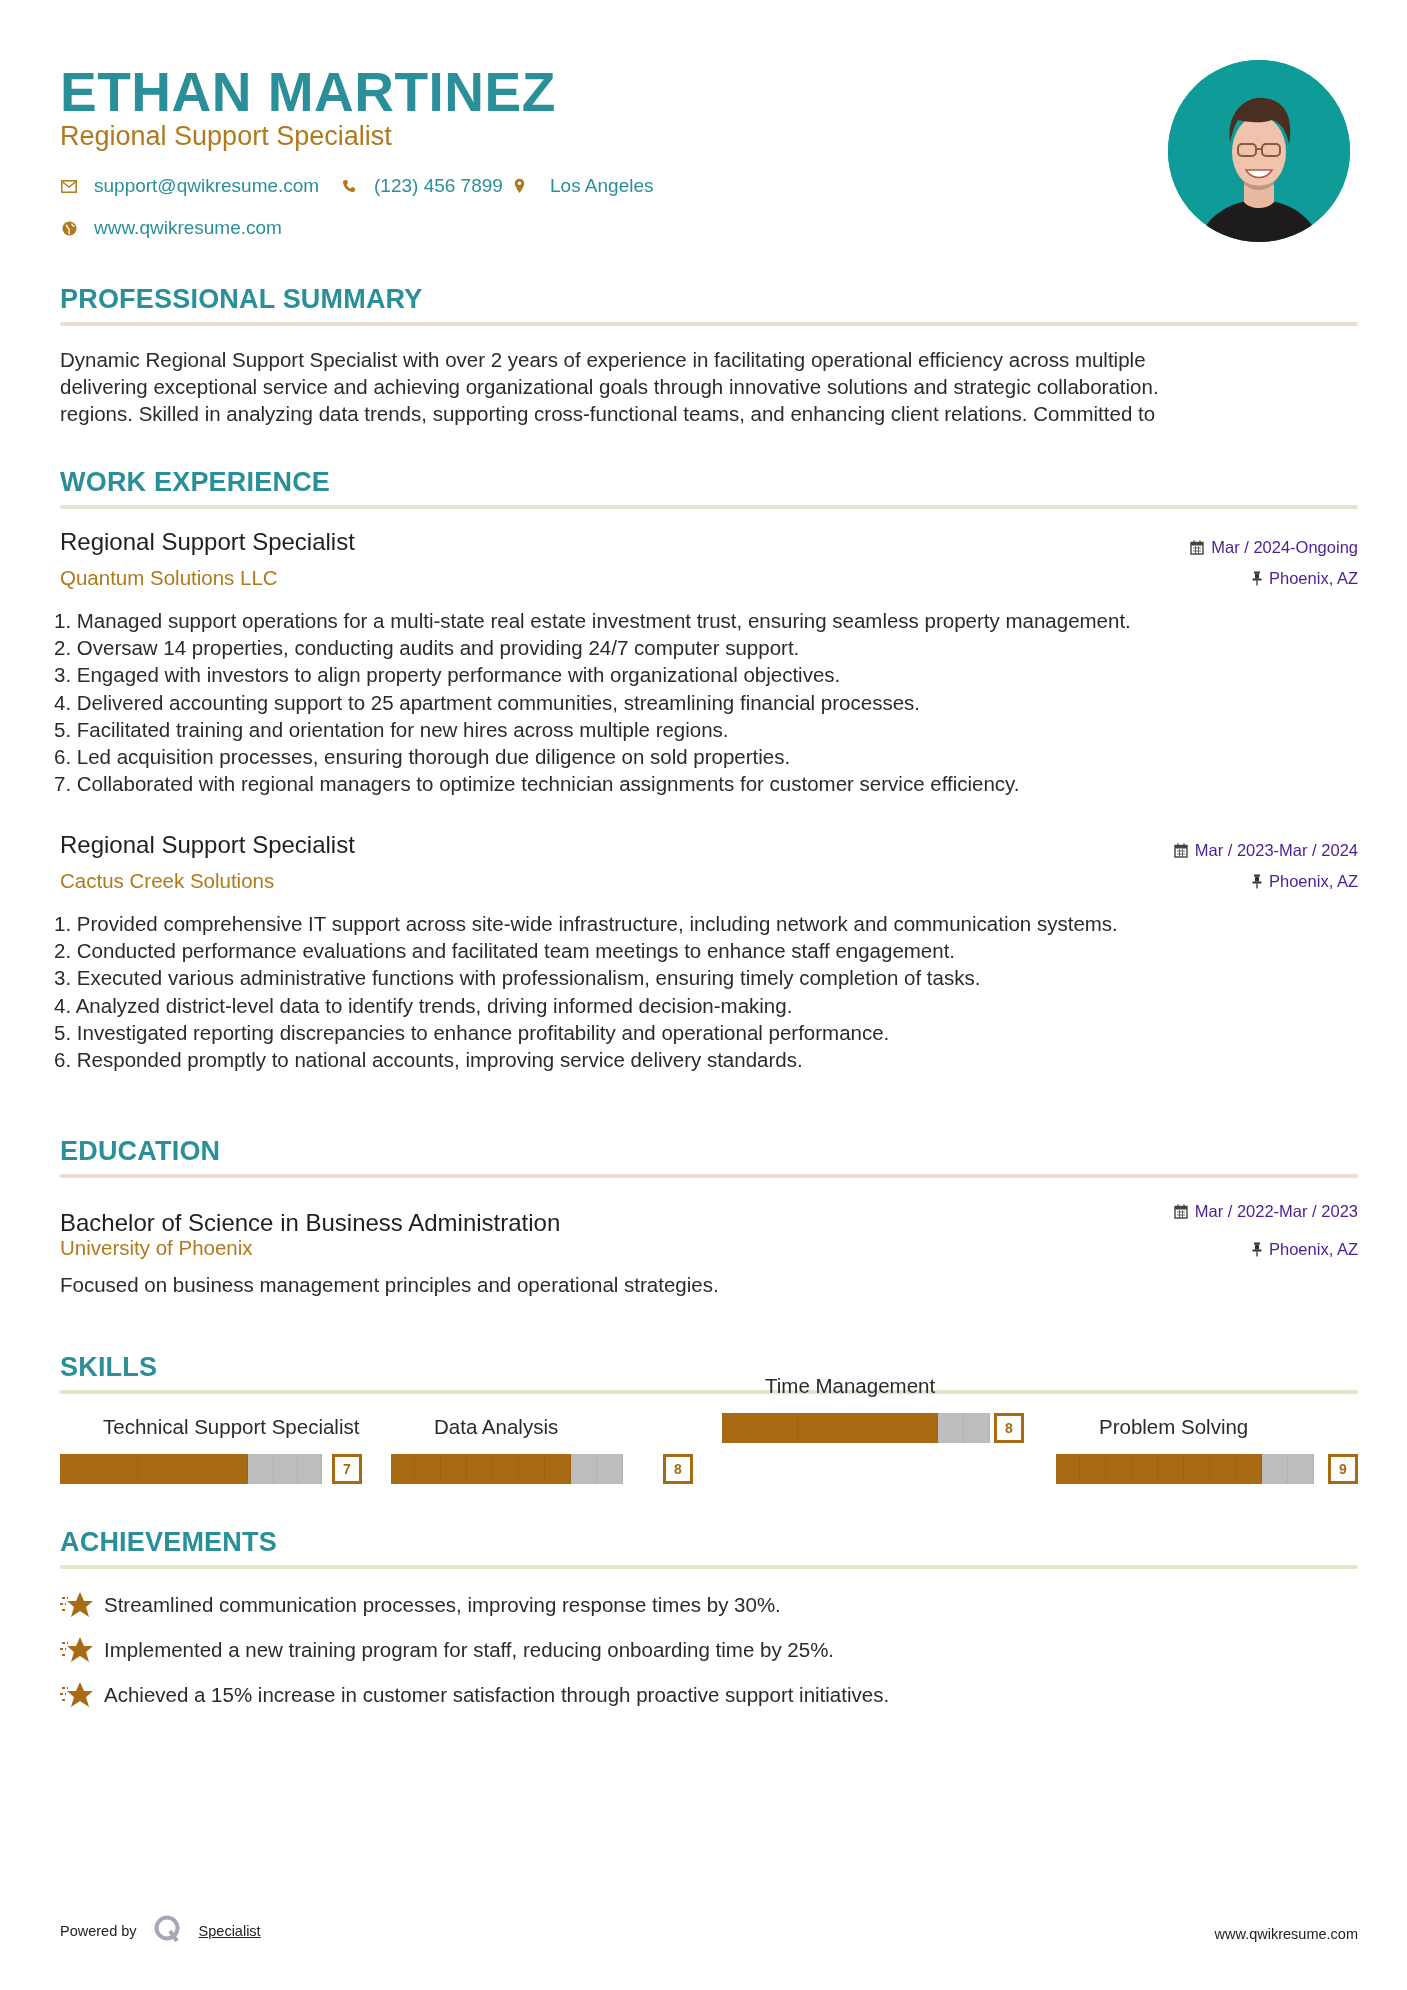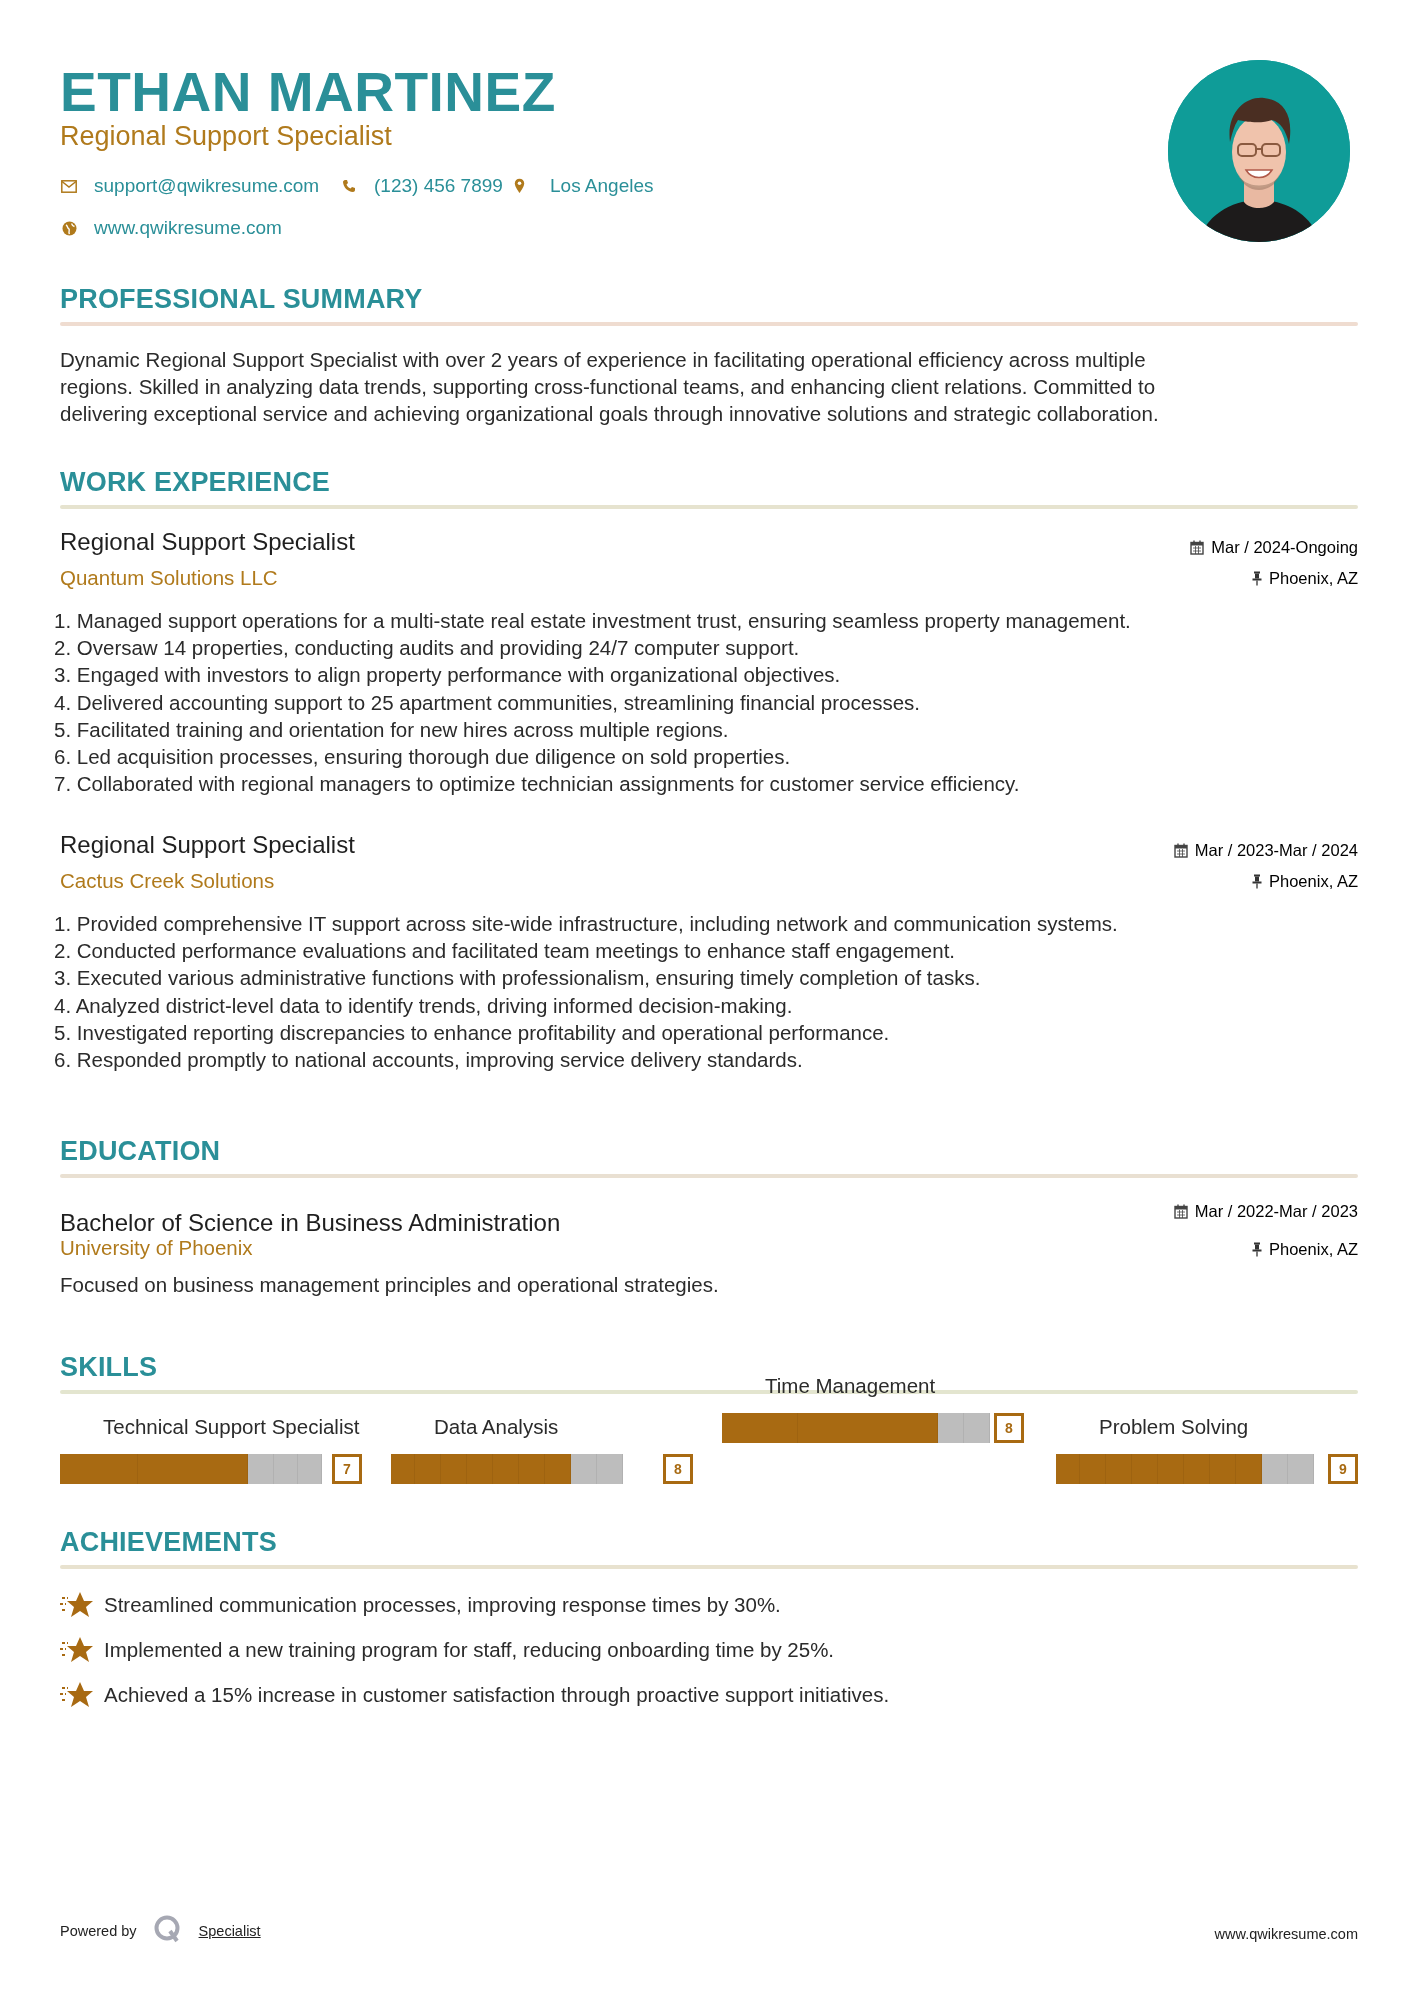--- a/index.html
+++ b/index.html
@@ -9,21 +9,21 @@
   .name { left: 60px; top: 62px; font-size: 55px; font-weight: 700; color: #2a8f98; letter-spacing: 0.5px; line-height: 60px; }
   .role { left: 60px; top: 120px; font-size: 27px; color: #b07a1c; line-height: 32px; }
   .contact { font-size: 19px; color: #2a8f98; display: flex; align-items: center; line-height: 22px; }
   .contact .ic { width: 18px; height: 18px; display: inline-flex; align-items: center; justify-content: center; margin-right: 16px; color: #b07a1c; }
   .photo { left: 1168px; top: 60px; width: 182px; height: 182px; border-radius: 50%; background: #0f9c98; overflow: hidden; }
   .sec-h { left: 60px; font-size: 27px; font-weight: 700; color: #2a8f98; line-height: 32px; letter-spacing: 0.2px; }
   .divider { left: 60px; width: 1298px; height: 4px; border-radius: 2px; }
   .body-text { left: 60px; width: 1300px; font-size: 20.5px; line-height: 27px; color: #2b2b2b; }
   .job-title { left: 60px; font-size: 24px; color: #1f1f1f; line-height: 30px; }
   .company { left: 60px; font-size: 20.5px; color: #b07a1c; line-height: 26px; }
-  .meta { right: 49px; font-size: 16.5px; color: #000000; line-height: 22px; display: flex; align-items: center; }
+  .meta { right: 49px; font-size: 16.5px; color: #4c1d95; line-height: 22px; display: flex; align-items: center; }
   .meta .mi { margin-right: 7px; display: inline-flex; }
   .bullets { left: 54px; width: 1320px; font-size: 20.5px; line-height: 27.2px; color: #2b2b2b; list-style: none; }
   .bullets li { white-space: nowrap; }
   .skill { width: 302px; }
   .skill-label { font-size: 20.5px; line-height: 26px; color: #2b2b2b; white-space: nowrap; margin-left: 43px; }
   .bar { position: relative; margin-top: 14px; height: 30px; width: 302px; display: flex; }
   .seg { height: 100%; border-right: 1px solid rgba(0,0,0,0.06); }
   .badge { position: absolute; right: 0; top: 0; width: 30px; height: 30px; border: 3px solid #a86a12; background: #fff; color: #a86a12; font-size: 14px; font-weight: 700; display: flex; align-items: center; justify-content: center; }
   .ach { left: 60px; display: flex; align-items: center; font-size: 20.5px; line-height: 26px; color: #2b2b2b; }
   .ach .star { width: 34px; height: 30px; margin-right: 10px; }
@@ -86,22 +86,22 @@
     <line x1="88" y1="89" x2="94" y2="89" stroke="#8a5a40" stroke-width="2"></line>
     <path d="M78 110 C84 120 98 120 104 110 Z" fill="#ffffff" stroke="#b05a4a" stroke-width="1.5"></path>
     <path d="M70 112 C74 130 108 130 112 112 C110 124 100 130 91 130 C82 130 72 124 70 112 Z" fill="#8a6a56" opacity="0.45"></path>
   </svg>
 </div>
 
 <div class="abs sec-h" style="top:283px;">PROFESSIONAL SUMMARY</div>
 <div class="abs divider" style="top:322px; background:#efdcd0;"></div>
 <div class="abs body-text" style="top:346px;">
   <div>Dynamic Regional Support Specialist with over 2 years of experience in facilitating operational efficiency across multiple</div>
+  <div>delivering exceptional service and achieving organizational goals through innovative solutions and strategic collaboration.</div>
   <div>regions. Skilled in analyzing data trends, supporting cross-functional teams, and enhancing client relations. Committed to</div>
-  <div>delivering exceptional service and achieving organizational goals through innovative solutions and strategic collaboration.</div>
 </div>
 
 <div class="abs sec-h" style="top:466px;">WORK EXPERIENCE</div>
 <div class="abs divider" style="top:505px; background:#e6e3cf;"></div>
 
 <div class="abs job-title" style="top:527px;">Regional Support Specialist</div>
 <div class="abs company" style="top:565px;">Quantum Solutions LLC</div>
 <div class="abs meta" style="top:536px;">
   <span class="mi">
     <svg width="14" height="15" viewBox="0 0 14 15">

